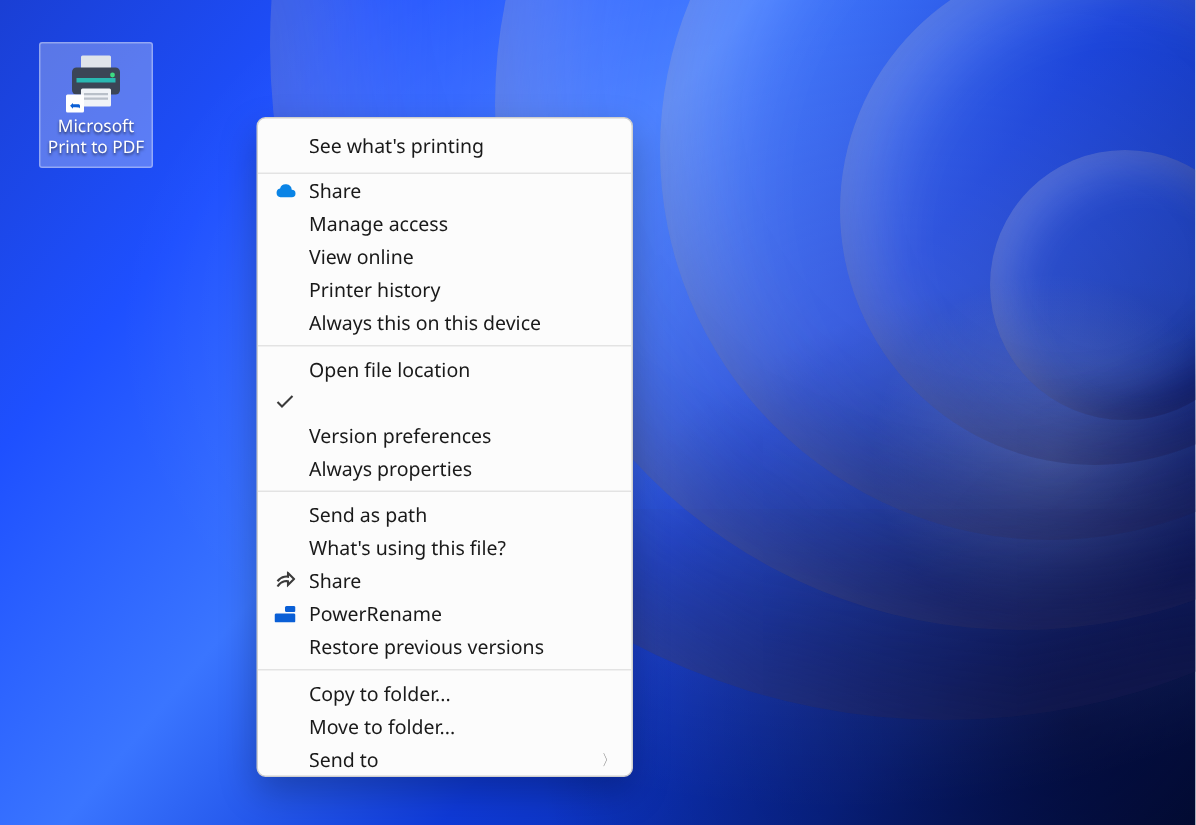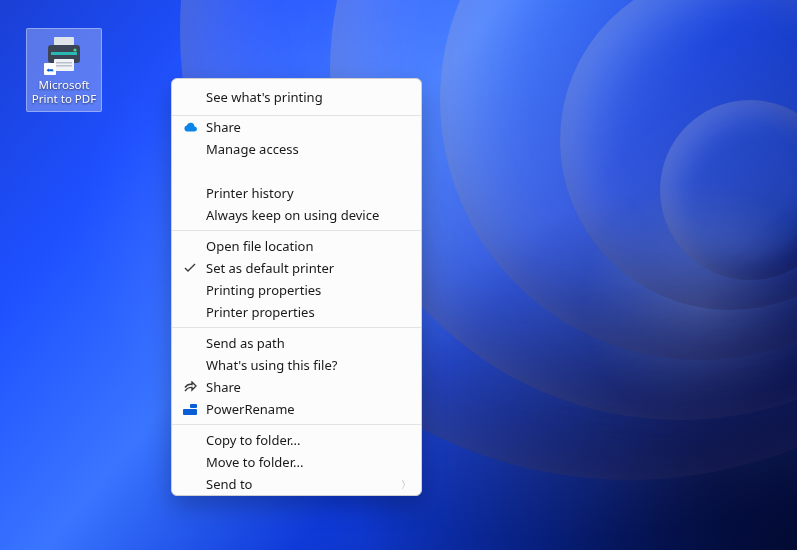--- a/index.html
+++ b/index.html
@@ -128,49 +128,49 @@
             </svg>
           </span>
           <span class="lbl">Share</span>
         </div>
         <div class="menu-item">
           <span class="ic"></span>
           <span class="lbl">Manage access</span>
         </div>
         <div class="menu-item">
           <span class="ic"></span>
+          <span class="lbl">View online</span>
         </div>
         <div class="menu-item">
           <span class="ic"></span>
           <span class="lbl">Printer history</span>
         </div>
         <div class="menu-item">
           <span class="ic"></span>
-          <span class="lbl">Always keep on using device</span>
+          <span class="lbl">Always this on this device</span>
         </div>
         <div class="sep"></div>
         <div class="menu-item">
           <span class="ic"></span>
           <span class="lbl">Open file location</span>
         </div>
         <div class="menu-item">
           <span class="ic">
             <svg width="12" height="10" viewBox="0 0 12 10">
               <path d="M1 5l3 3 7-7" fill="none" stroke="#3a3a3a" stroke-width="1.4"></path>
             </svg>
           </span>
-          <span class="lbl">Set as default printer</span>
-        </div>
-        <div class="menu-item">
-          <span class="ic"></span>
-          <span class="lbl">Printing properties</span>
-        </div>
-        <div class="menu-item">
-          <span class="ic"></span>
-          <span class="lbl">Printer properties</span>
+        </div>
+        <div class="menu-item">
+          <span class="ic"></span>
+          <span class="lbl">Version preferences</span>
+        </div>
+        <div class="menu-item">
+          <span class="ic"></span>
+          <span class="lbl">Always properties</span>
         </div>
         <div class="sep"></div>
         <div class="menu-item">
           <span class="ic"></span>
           <span class="lbl">Send as path</span>
         </div>
         <div class="menu-item">
           <span class="ic"></span>
           <span class="lbl">What's using this file?</span>
         </div>
@@ -185,20 +185,24 @@
         <div class="menu-item">
           <span class="ic rename-ic">
             <svg width="14" height="11" viewBox="0 0 14 11">
               <rect x="0" y="5" width="14" height="6" rx="1"></rect>
               <rect x="1.5" y="6.5" width="3" height="3" fill="#fff"></rect>
               <rect x="7" y="0" width="7" height="4" rx="1"></rect>
             </svg>
           </span>
           <span class="lbl">PowerRename</span>
         </div>
+        <div class="menu-item">
+          <span class="ic"></span>
+          <span class="lbl">Restore previous versions</span>
+        </div>
         <div class="sep"></div>
         <div class="menu-item">
           <span class="ic"></span>
           <span class="lbl">Copy to folder...</span>
         </div>
         <div class="menu-item">
           <span class="ic"></span>
           <span class="lbl">Move to folder...</span>
         </div>
         <div class="menu-item">

